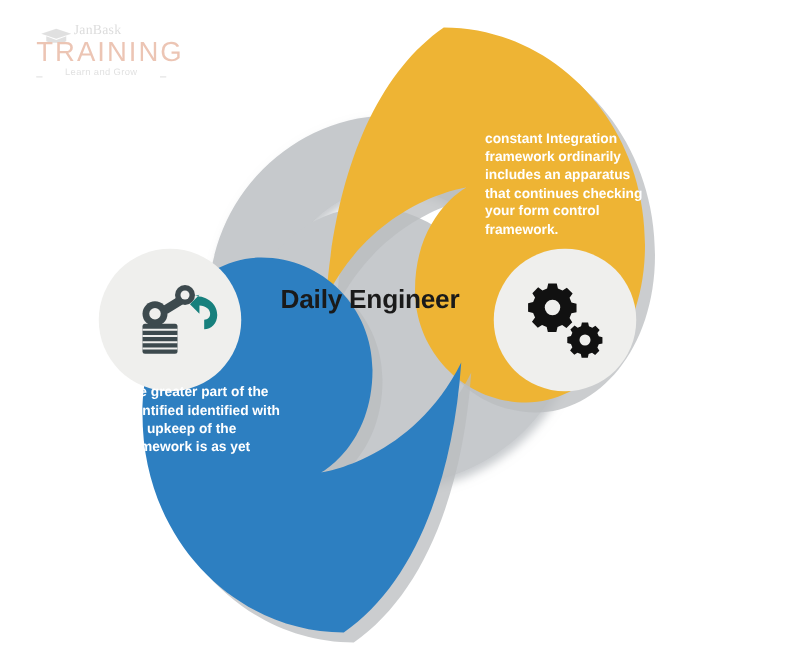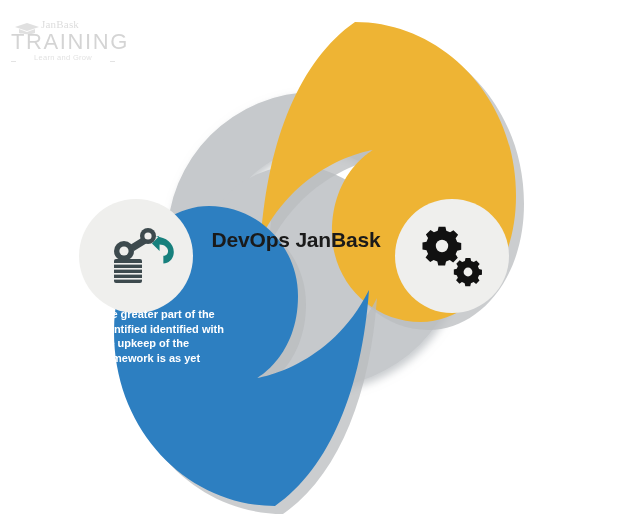--- a/index.html
+++ b/index.html
@@ -16,21 +16,21 @@
   }
   #infographic {
     position: absolute;
     left: 0;
     top: 0;
     width: 630px;
     height: 528px;
   }
   .logo-wrap {
     position: absolute;
-    left: 8px;
+    left: 26px;
     top: 18px;
     width: 110px;
     height: 46px;
     opacity: 0.30;
     pointer-events: none;
   }
   .logo-top {
     font-family: "Liberation Serif", serif;
     font-size: 11px;
     color: #8d8d8d;
@@ -43,21 +43,21 @@
     position: absolute;
     left: 6px;
     top: 4px;
     width: 26px;
     height: 13px;
   }
   .logo-main {
     font-family: "Liberation Sans", sans-serif;
     font-size: 22px;
     letter-spacing: 1.6px;
-    color: #737373;
+    color: #c2410c;
     position: absolute;
     left: 3px;
     top: 11px;
     font-weight: 400;
   }
   .logo-sub {
     position: absolute;
     left: 3px;
     top: 35px;
     width: 104px;
@@ -269,21 +269,22 @@
   <div class="logo-top">JanBask</div>
   <div class="logo-main">TRAINING</div>
   <div class="logo-sub">
     <span class="rule"></span>
     <span class="txt">Learn and Grow</span>
     <span class="rule"></span>
   </div>
 </div>
 
 <div class="center-block">
-  <div class="center-title">DevOps JanBask</div>
+  <div class="center-title">Daily Engineer</div>
 </div>
 
 <div class="panel-text" id="integration-text">
+  <div class="panel-body">constant Integration framework ordinarily includes an apparatus that continues checking your form control framework.</div>
 </div>
 
 <div class="panel-text" id="automation-text">
   <div class="panel-body">The greater part of the identified identified with the upkeep of the framework is as yet</div>
 </div>
 
 </body></html>

